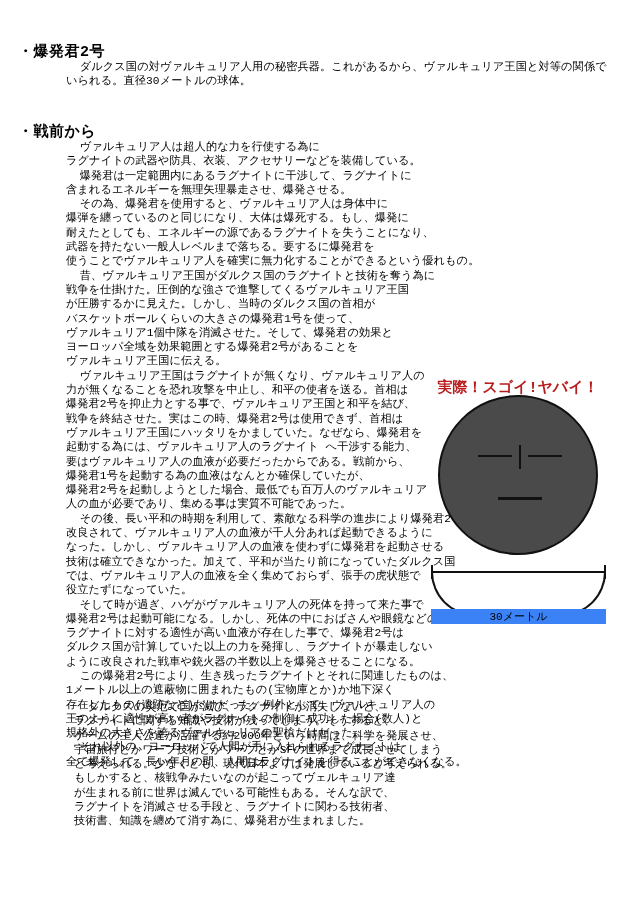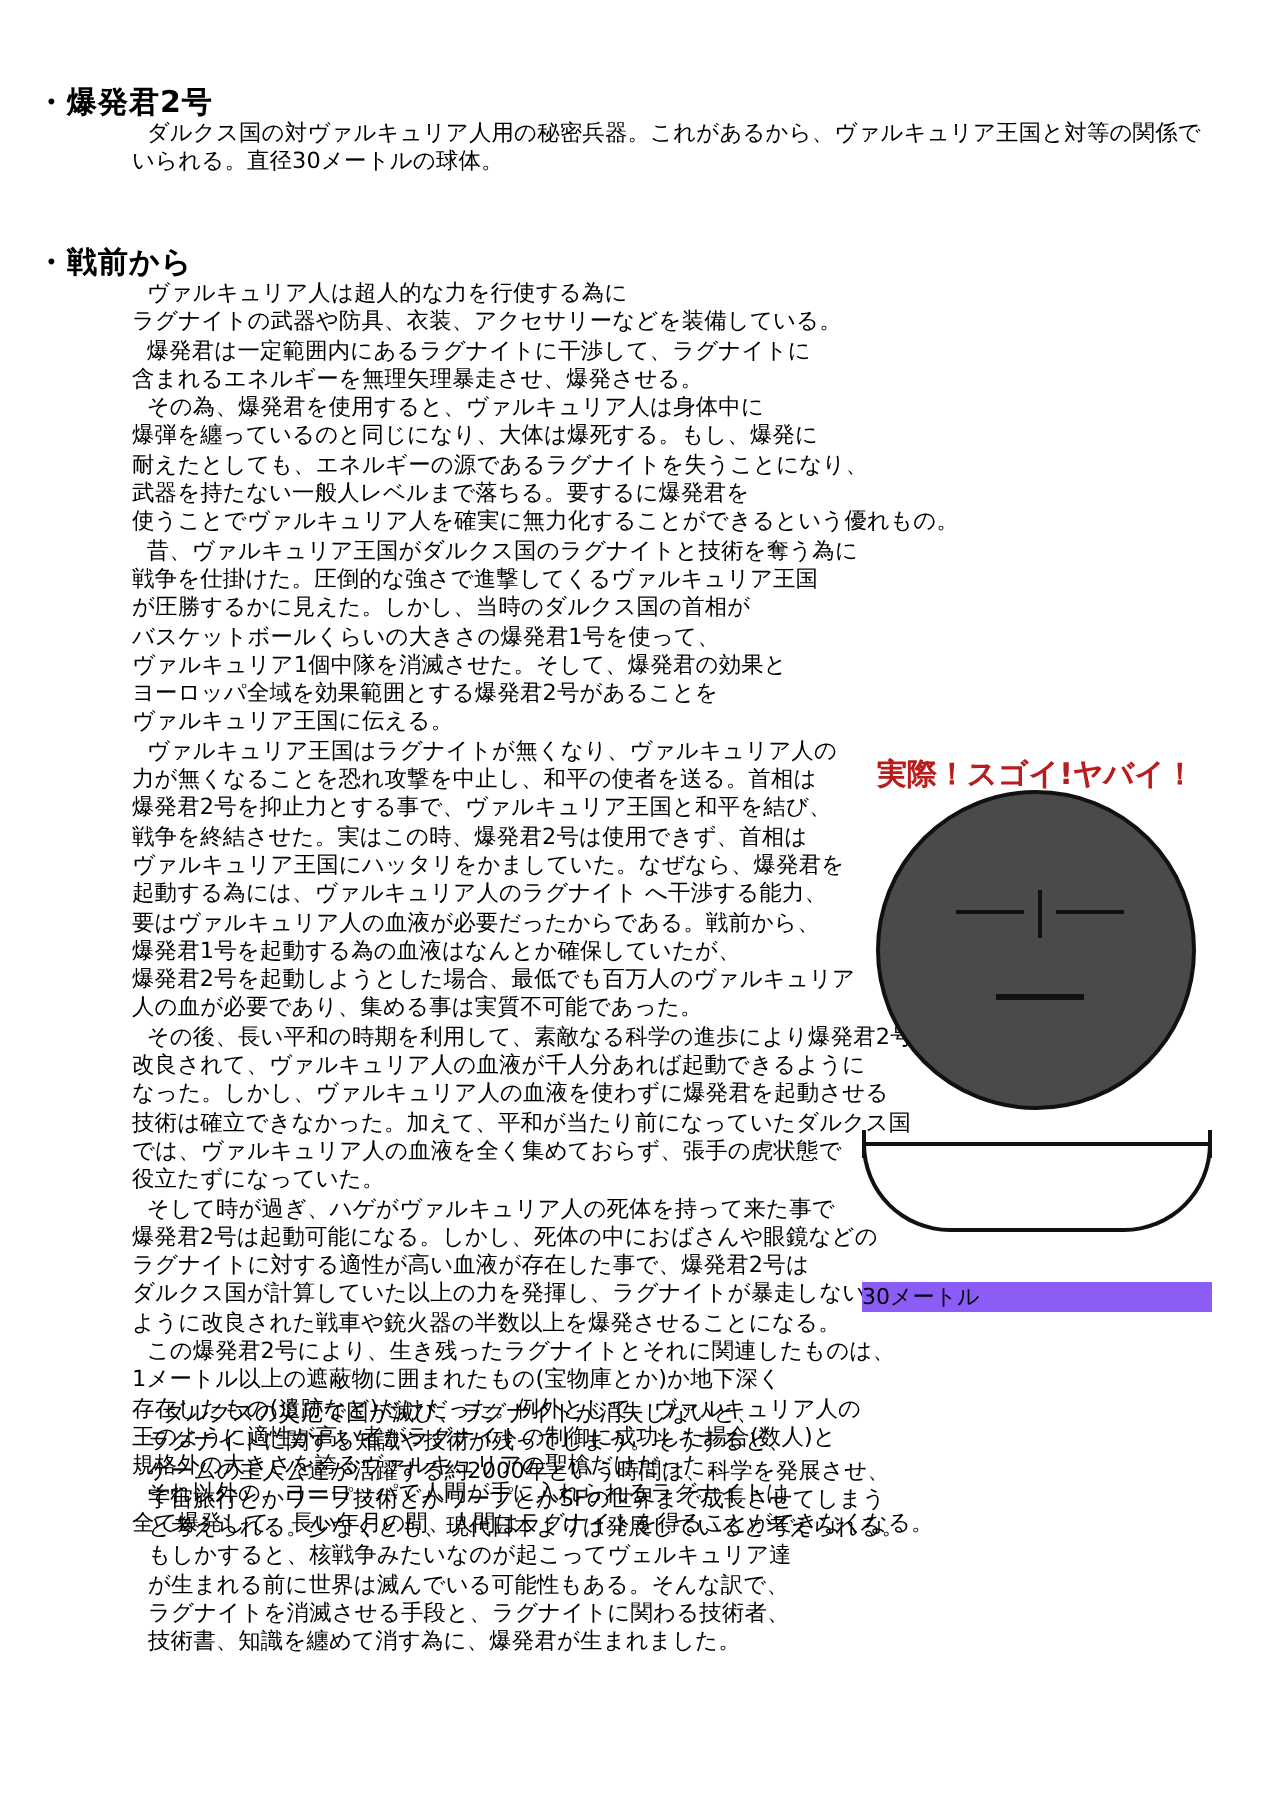--- a/index.html
+++ b/index.html
@@ -14,20 +14,21 @@
     font-family: "DejaVu Sans", sans-serif;
     color: #111111;
     overflow: hidden;
   }
   .page {
     position: relative;
     width: 635px;
     height: 636px;
     box-sizing: border-box;
     padding: 0;
+    font-family: Liberation Mono, monospace;
   }
   .sec-title {
     position: absolute;
     font-size: 15px;
     font-weight: bold;
     letter-spacing: 0.5px;
     color: #000;
     white-space: nowrap;
   }
   .body-text {
@@ -148,25 +149,25 @@
     border: 2px solid #111;
     border-top: none;
     border-radius: 0 0 90px 90px;
     box-sizing: border-box;
   }
   .measure-label {
     position: absolute;
     left: 0;
     top: 44px;
     width: 175px;
+    text-align: center;
     font-size: 11px;
     color: #000;
-    background: #8b5cf6;
+    background: #3b82f6;
     white-space: nowrap;
-    margin-top: 32px;
   }
 </style>
 </head>
 <body>
 
 <div class="page">
 
   <div class="sec-title" id="title-bakuhatsu">・爆発君2号</div>
 
   <div class="body-text" id="para-bakuhatsu">  ダルクス国の対ヴァルキュリア人用の秘密兵器。これがあるから、ヴァルキュリア王国と対等の関係で

